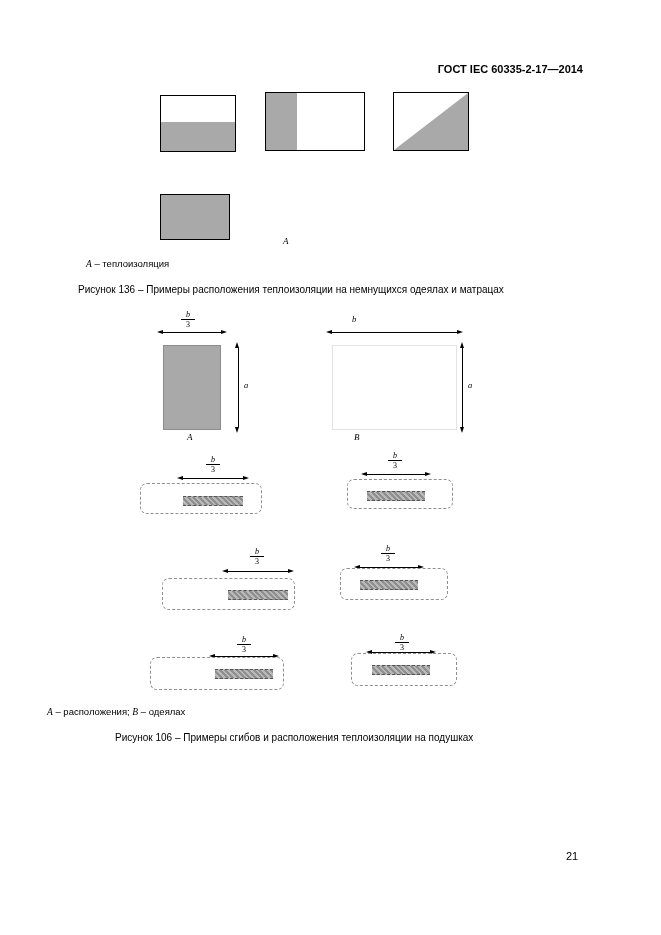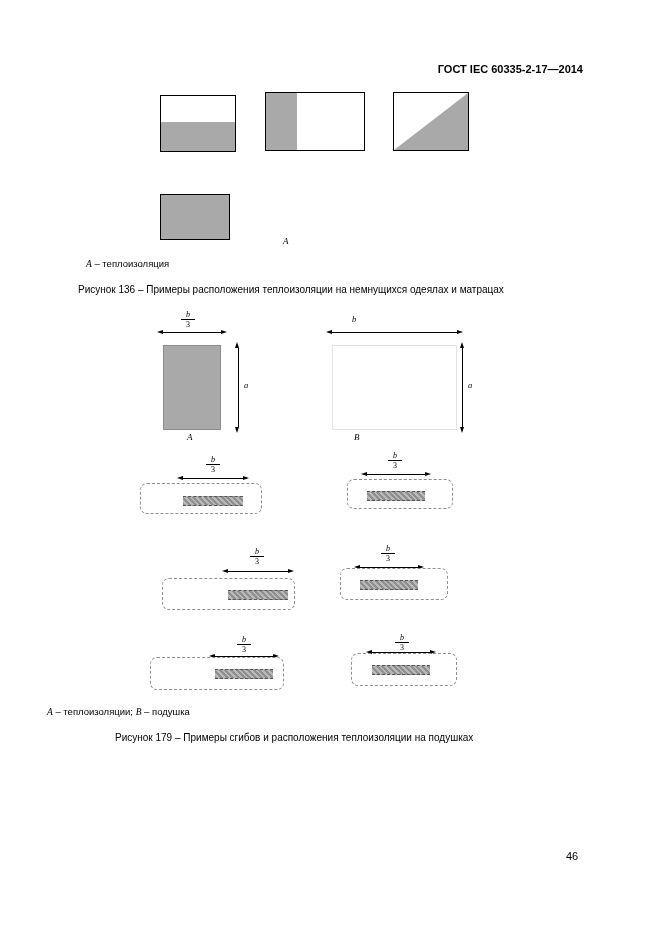--- a/index.html
+++ b/index.html
@@ -160,21 +160,21 @@
       <span class="num">b</span>
       <span class="den">3</span>
     </div>
     <div class="abs dimh" style="left:372px; top:652px; width:58px;"></div>
     <div class="abs tri l" style="left:366px; top:650px;"></div>
     <div class="abs tri r" style="left:430px; top:650px;"></div>
     <div class="abs dash" style="left:351px; top:653px; width:106px; height:33px;"></div>
     <div class="abs bar" style="left:372px; top:665px; width:58px; height:10px;"></div>
 
     <div class="abs leg" style="left:47px; top:706px;">
-      <span class="sym">А</span><span> – теплоизоляции; </span><span class="sym">В</span><span> –  подушка</span>
+      <span class="sym">А</span><span> – расположения; </span><span class="sym">В</span><span> –  одеялах</span>
     </div>
 
-    <div class="abs cap" style="left:115px; top:732px;">Рисунок 179 – Примеры сгибов и расположения теплоизоляции на подушках</div>
+    <div class="abs cap" style="left:115px; top:732px;">Рисунок 106 – Примеры сгибов и расположения теплоизоляции на подушках</div>
   </div>
 
-  <div class="abs pgnum" style="left:566px; top:850px;">46</div>
+  <div class="abs pgnum" style="left:566px; top:850px;">21</div>
 
 </div>
 
 </body></html>

